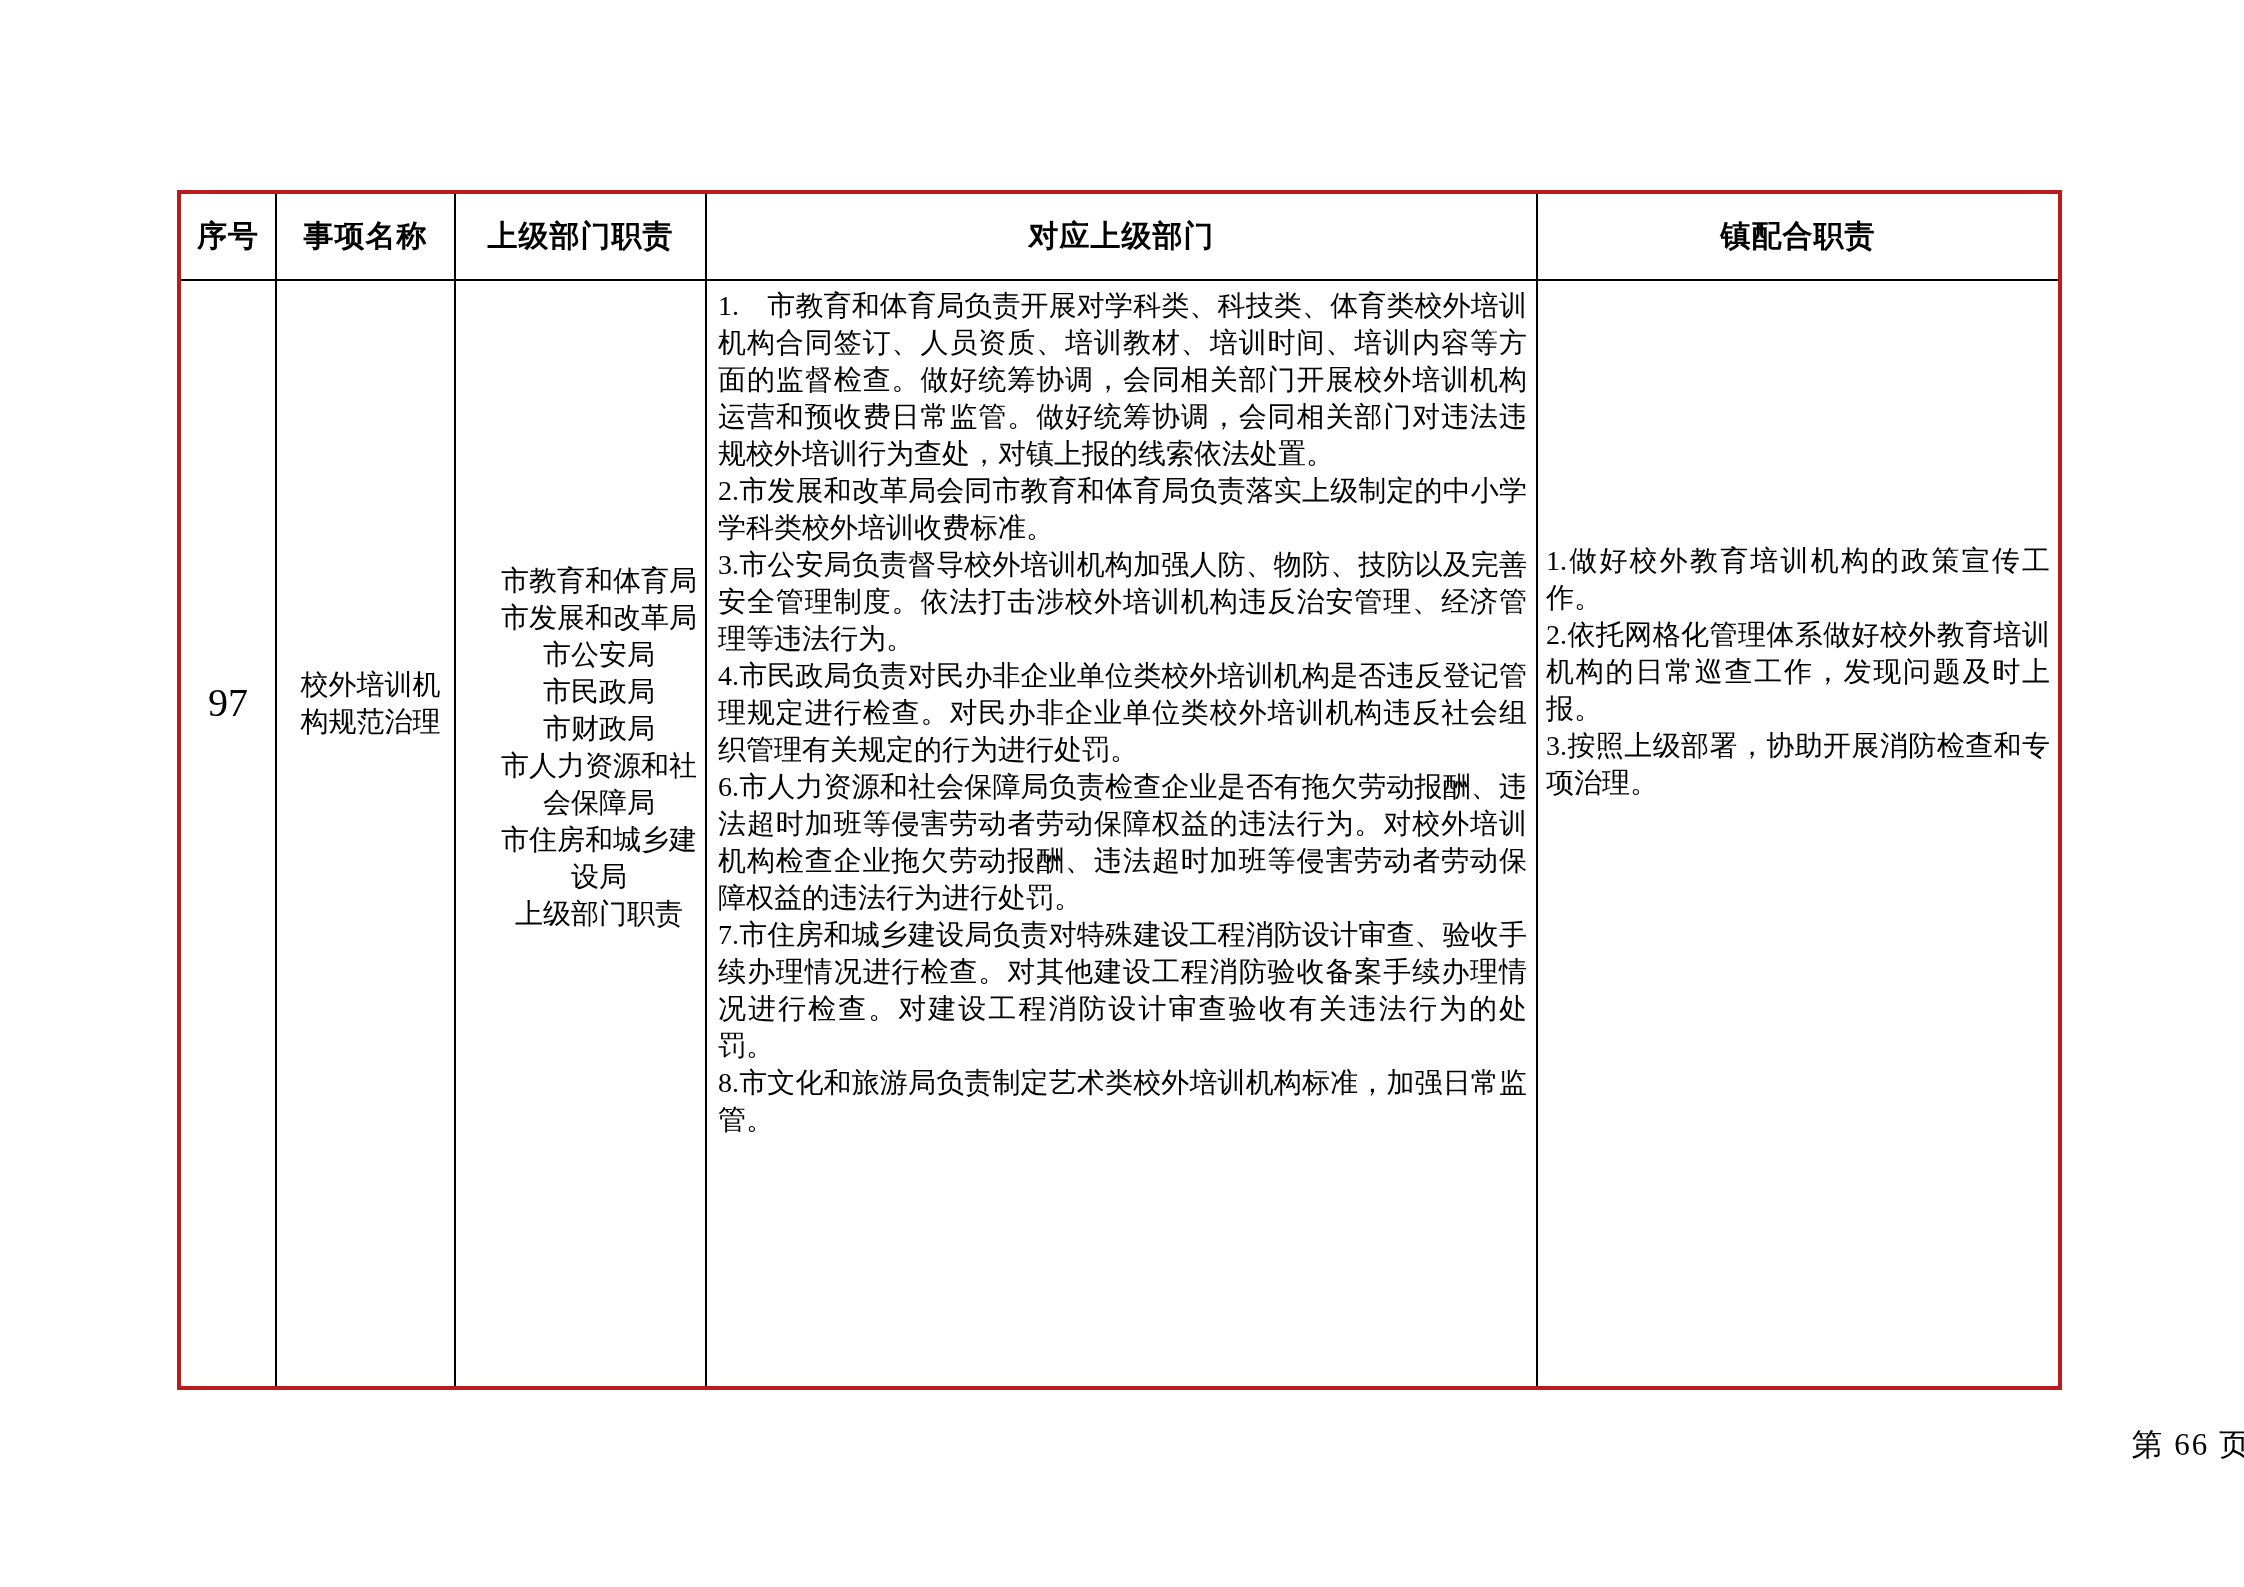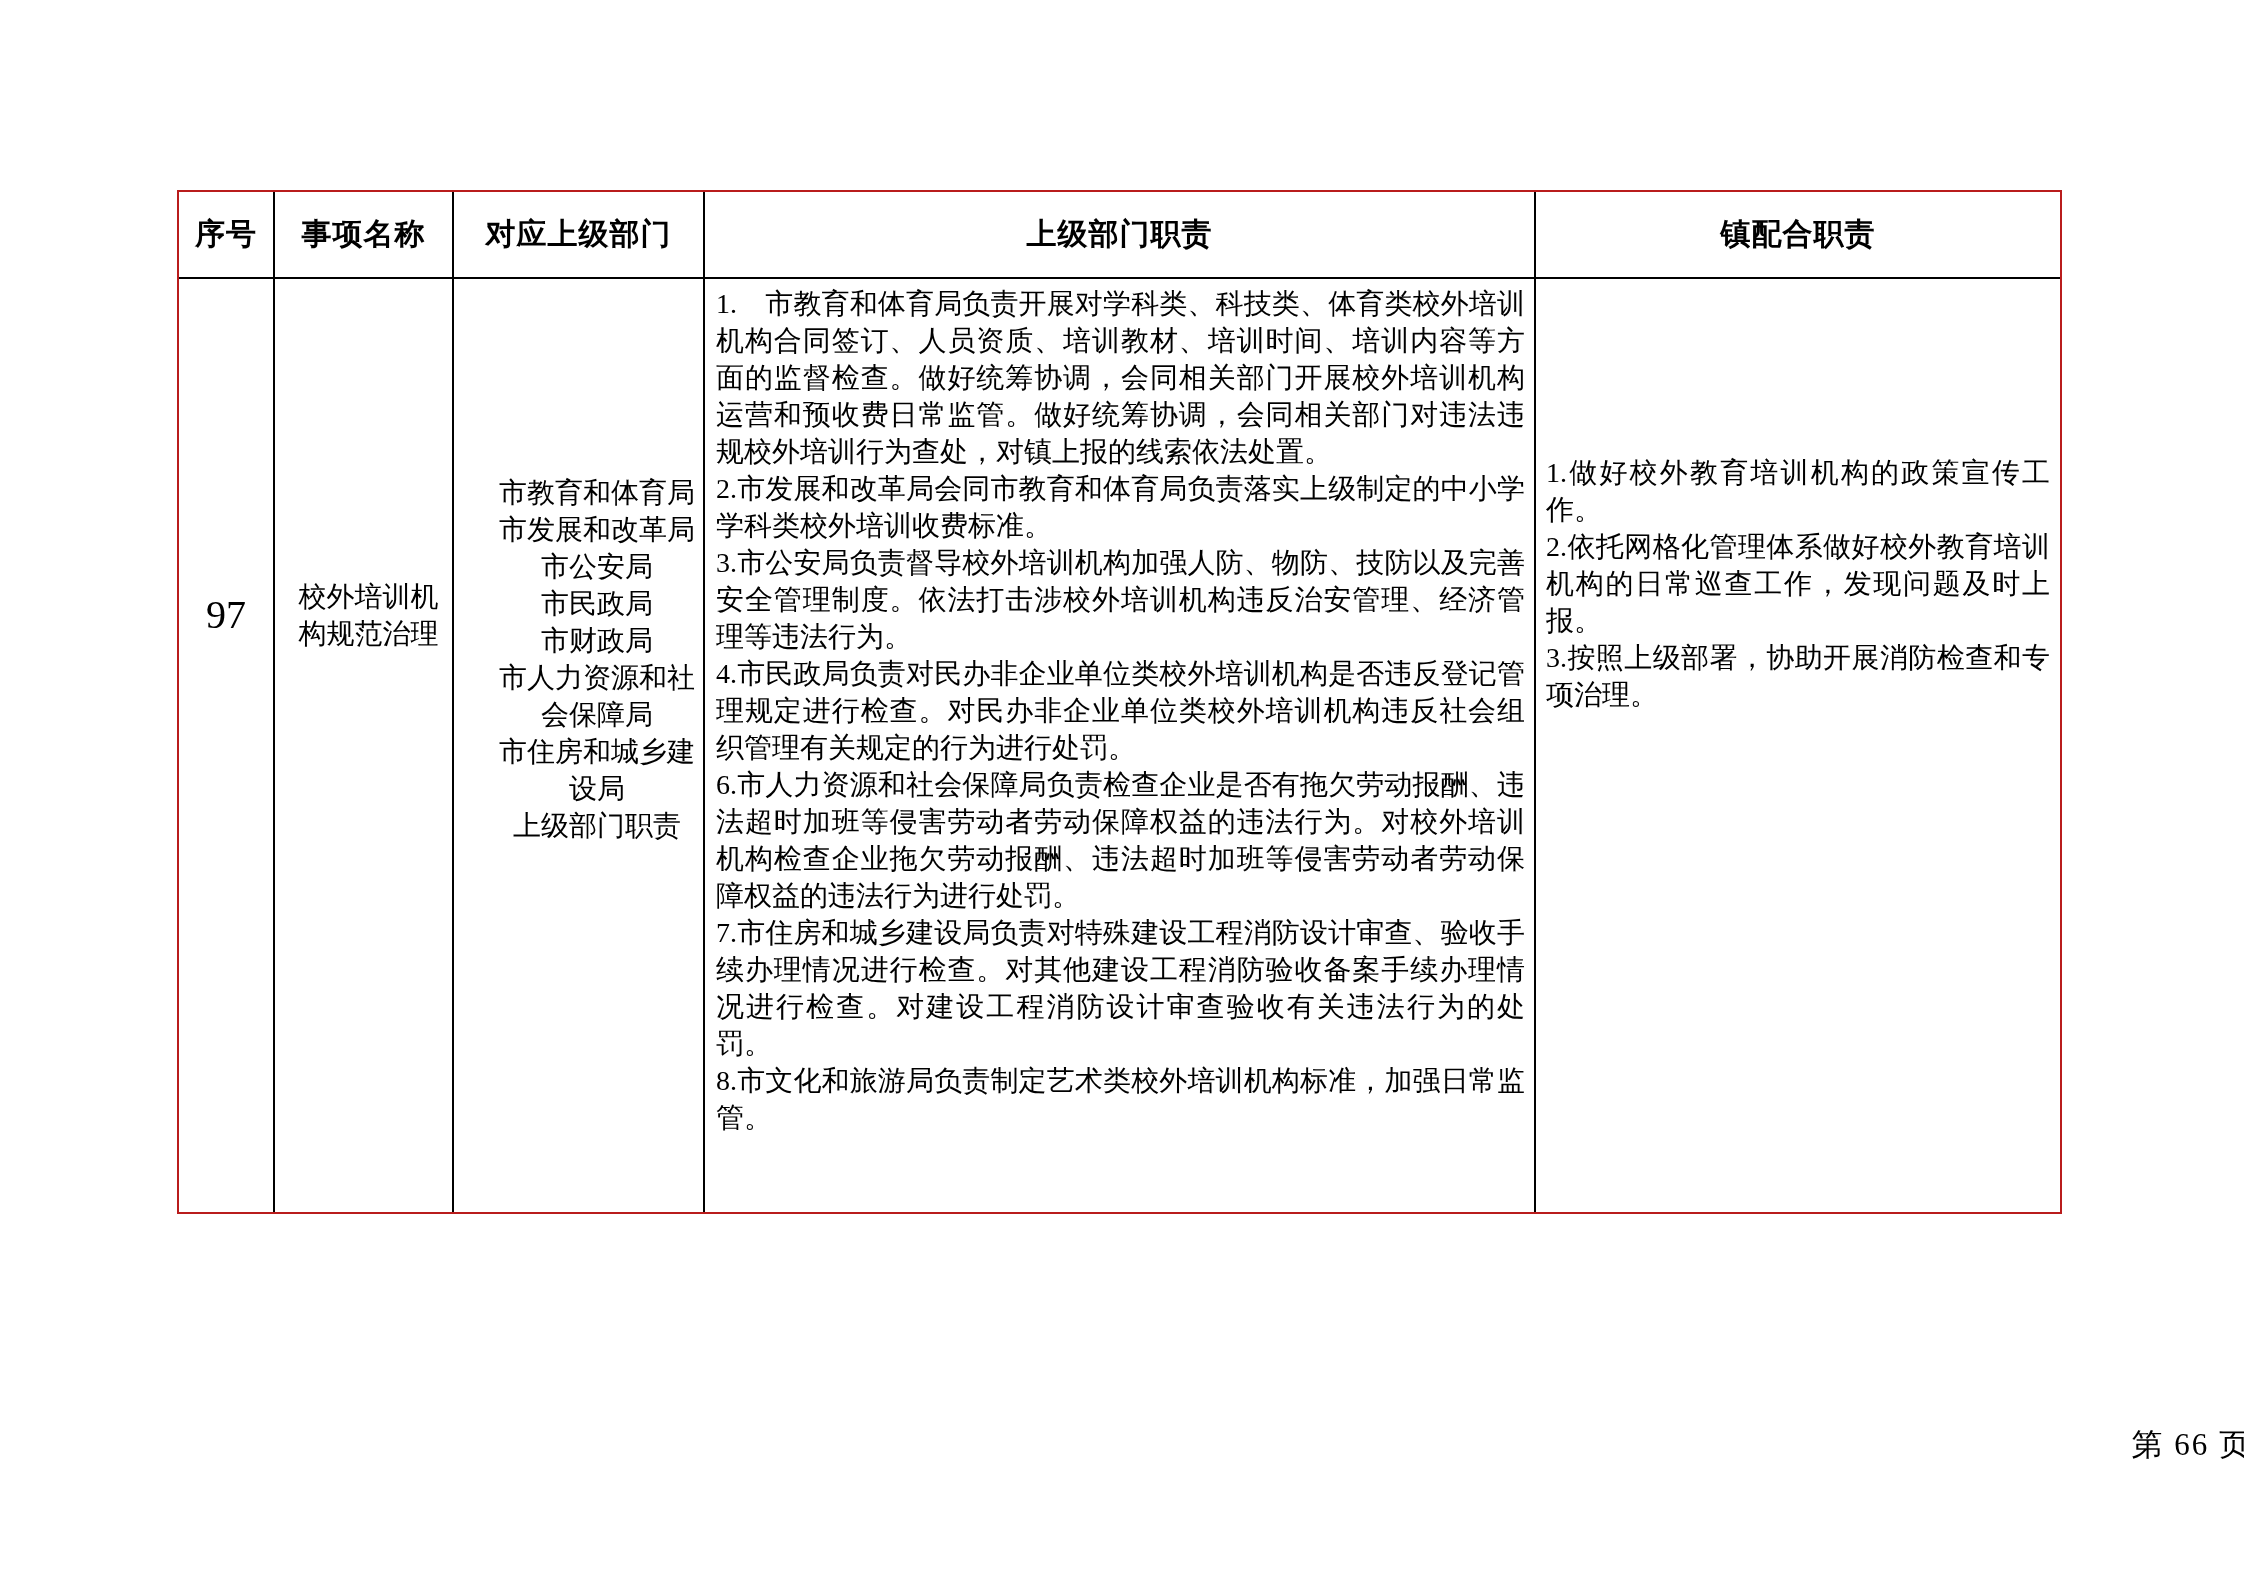--- a/index.html
+++ b/index.html
@@ -13,23 +13,23 @@
     position: relative;
     overflow: hidden;
     font-family: "Liberation Serif", "DejaVu Serif", serif;
     color: #000000;
   }
   .doc-table {
     position: absolute;
     left: 177px;
     top: 190px;
     width: 1885px;
-    height: 1024px;
+    height: 1200px;
     box-sizing: border-box;
-    border: 2px solid #b91c1c;
+    border: 4px solid #b91c1c;
     display: grid;
     grid-template-columns: 96px 179px 251px 831px 1fr;
     grid-template-rows: 87px 1fr;
   }
   .cell {
     box-sizing: border-box;
     border-right: 2px solid #000000;
     overflow: hidden;
   }
   .cell.last-col { border-right: none; }
@@ -92,22 +92,22 @@
     letter-spacing: 2px;
   }
 </style>
 </head>
 <body>
 
 <div class="doc-table">
 
   <div class="cell head">序号</div>
   <div class="cell head">事项名称</div>
+  <div class="cell head">上级部门职责</div>
   <div class="cell head">对应上级部门</div>
-  <div class="cell head">上级部门职责</div>
   <div class="cell head last-col">镇配合职责</div>
 
   <div class="cell body-cell">
     <div class="cell-index-inner">97</div>
   </div>
 
   <div class="cell body-cell">
     <div class="cell-name-inner">校外培训机构规范治理</div>
   </div>
 

